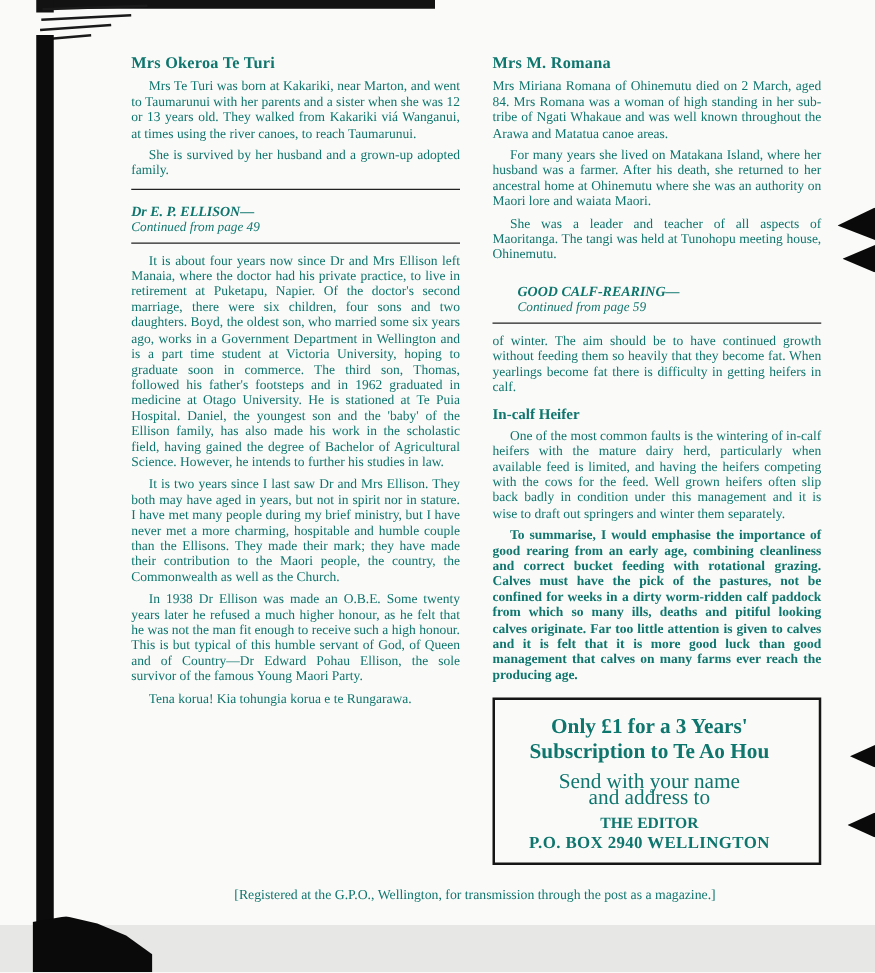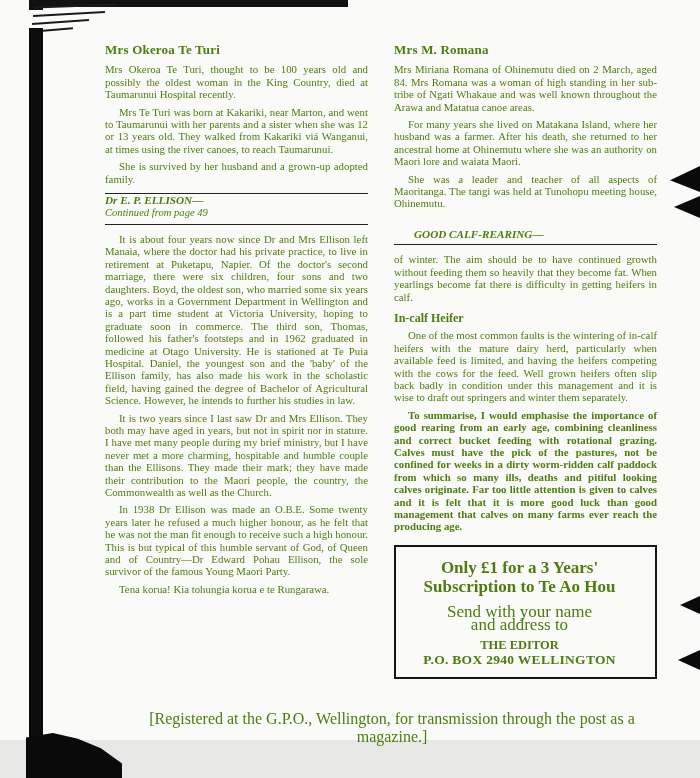--- a/index.html
+++ b/index.html
@@ -1,20 +1,20 @@
 <!DOCTYPE html>
 <html><head>
 <meta charset="utf-8">
 <style>
   * { margin:0; padding:0; box-sizing:border-box; }
   html,body { background:#ffffff; }
   .scan {
     position:relative; width:700px; height:778px;
     background:#fafaf8; overflow:hidden;
-    font-family:"Liberation Serif", serif; color:#4d7c0f;
+    font-family:"Liberation Serif", serif; color:#0f766e;
   }
   
   .top-strip { position:absolute; left:40px; top:0; width:308px; height:7px; background:#121212; }
   .left-strip { position:absolute; left:29px; top:28px; width:14px; height:712px; background:#0c0c0c; }
   .stack-line { position:absolute; height:2px; background:#1a1a1a; }
   .sl1 { left:34px; top:5px;  width:84px; transform:rotate(-2deg); }
   .sl2 { left:33px; top:13px; width:72px; transform:rotate(-3deg); }
   .sl3 { left:32px; top:21px; width:57px; transform:rotate(-4deg); }
   .sl4 { left:31px; top:29px; width:42px; transform:rotate(-5deg); }
   .corner-dark { position:absolute; left:29px; top:0; width:14px; height:10px; background:#121212; }
@@ -29,35 +29,35 @@
   .m3 { top:596px; width:20px; height:18px; clip-path:polygon(100% 0, 100% 100%, 0 50%); }
   .m4 { top:650px; width:22px; height:20px; clip-path:polygon(100% 0, 100% 100%, 0 50%); }
   
   .columns { position:absolute; left:105px; top:44px; width:552px; display:flex; gap:26px; }
   .col { width:263px; font-size:10.8px; line-height:12.4px; text-align:justify; }
   .obit-title { font-size:13px; font-weight:bold; letter-spacing:.2px; margin-bottom:7px; text-align:left; }
   p.body { margin:0 0 5px 0; text-indent:14px; }
   p.body.first { text-indent:0; }
   .rule { border-top:1px solid #222; margin-top:8px; }
   .cont-head { font-style:italic; text-align:left; }
-  .col-left .cont-head { }
+  .col-left .cont-head { margin-top:12px; }
   .col-right .cont-head { margin-top:18px;margin-left:20px; }
   .cont-title { font-size:11.2px; font-weight:bold; }
   .cont-sub { font-size:10.6px; margin-top:1px; }
   .rule.under-head { margin:4px 0 8px 0; }
   .subhead { font-weight:bold; font-size:12px; text-align:left; margin:9px 0 5px 0; }
   p.bold { font-weight:bold; }
   .valediction { margin-top:12px; }
   .ad-box { margin-top:12px; border:2px solid #151515; padding:11px 20px 10px 8px; text-align:center; }
   .ad-h { font-size:17px; line-height:19.5px; font-weight:bold; }
   .ad-s { font-size:17px; line-height:13px; }
   .ad-s.gap { margin-top:8px; }
   .ad-e { font-size:12.5px; font-weight:bold; margin-top:8px; }
   .ad-a { font-size:13.5px; font-weight:bold; letter-spacing:.3px; margin-top:3px; }
-  .footer { position:absolute; left:112px; top:710px; width:560px; text-align:center; font-size:16px; }
+  .footer { position:absolute; left:100px; top:710px; width:560px; text-align:center; font-size:11px; }
 </style>
 </head>
 <body>
 
 <div class="scan">
 
   <div class="top-strip"></div>
   <div class="corner-dark"></div>
   <div class="stack-line sl1"></div>
   <div class="stack-line sl2"></div>
@@ -68,21 +68,20 @@
   <div class="blob-bl"></div>
   <div class="mark m1"></div>
   <div class="mark m2"></div>
   <div class="mark m3"></div>
   <div class="mark m4"></div>
 
   <div class="columns">
 
     <div class="col col-left">
       <h2 class="obit-title">Mrs Okeroa Te Turi</h2>
-      <p class="body first">Mrs Okeroa Te Turi, thought to be 100 years old and possibly the oldest woman in the King Country, died at Taumarunui Hospital recently.</p>
       <p class="body">Mrs Te Turi was born at Kakariki, near Marton, and went to Taumarunui with her parents and a sister when she was 12 or 13 years old. They walked from Kakariki viá Wanganui, at times using the river canoes, to reach Taumarunui.</p>
       <p class="body">She is survived by her husband and a grown-up adopted family.</p>
 
       <div class="rule"></div>
 
       <div class="cont-head">
         <p class="cont-title">Dr E. P. ELLISON—</p>
         <p class="cont-sub">Continued from page 49</p>
       </div>
       <div class="rule under-head"></div>
@@ -94,20 +93,21 @@
     </div>
 
     <div class="col col-right">
       <h2 class="obit-title">Mrs M. Romana</h2>
       <p class="body first">Mrs Miriana Romana of Ohinemutu died on 2 March, aged 84. Mrs Romana was a woman of high standing in her sub-tribe of Ngati Whakaue and was well known throughout the Arawa and Matatua canoe areas.</p>
       <p class="body">For many years she lived on Matakana Island, where her husband was a farmer. After his death, she returned to her ancestral home at Ohinemutu where she was an authority on Maori lore and waiata Maori.</p>
       <p class="body">She was a leader and teacher of all aspects of Maoritanga. The tangi was held at Tunohopu meeting house, Ohinemutu.</p>
 
       <div class="cont-head">
         <p class="cont-title">GOOD CALF-REARING—</p>
+        <p class="cont-sub">Continued from page 59</p>
       </div>
       <div class="rule under-head"></div>
 
       <p class="body first">of winter. The aim should be to have continued growth without feeding them so heavily that they become fat. When yearlings become fat there is difficulty in getting heifers in calf.</p>
       <h3 class="subhead">In-calf Heifer</h3>
       <p class="body">One of the most common faults is the wintering of in-calf heifers with the mature dairy herd, particularly when available feed is limited, and having the heifers competing with the cows for the feed. Well grown heifers often slip back badly in condition under this management and it is wise to draft out springers and winter them separately.</p>
       <p class="body bold">To summarise, I would emphasise the importance of good rearing from an early age, combining cleanliness and correct bucket feeding with rotational grazing. Calves must have the pick of the pastures, not be confined for weeks in a dirty worm-ridden calf paddock from which so many ills, deaths and pitiful looking calves originate. Far too little attention is given to calves and it is felt that it is more good luck than good management that calves on many farms ever reach the producing age.</p>
 
       <div class="ad-box">
         <p class="ad-h">Only £1 for a 3 Years'</p>

